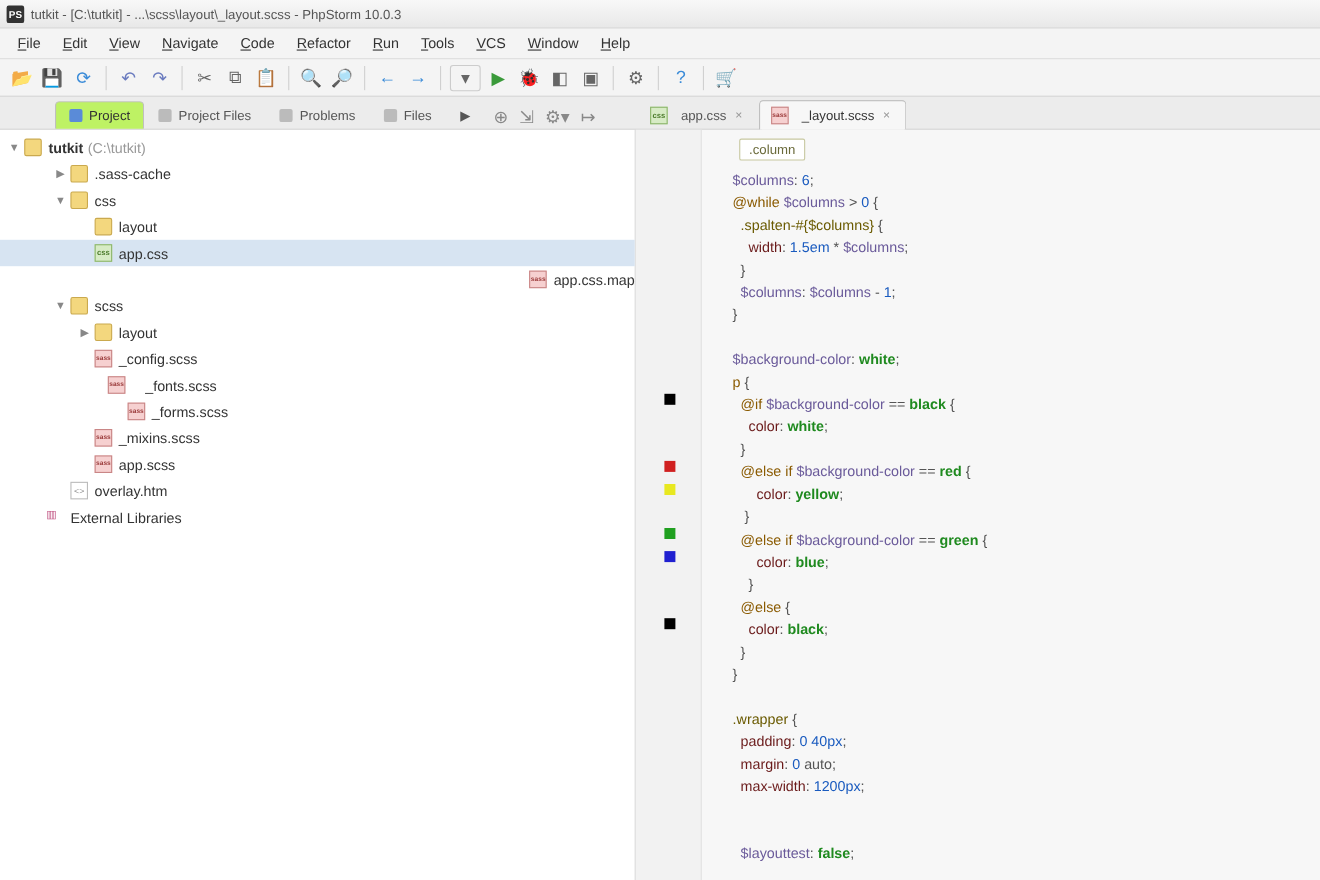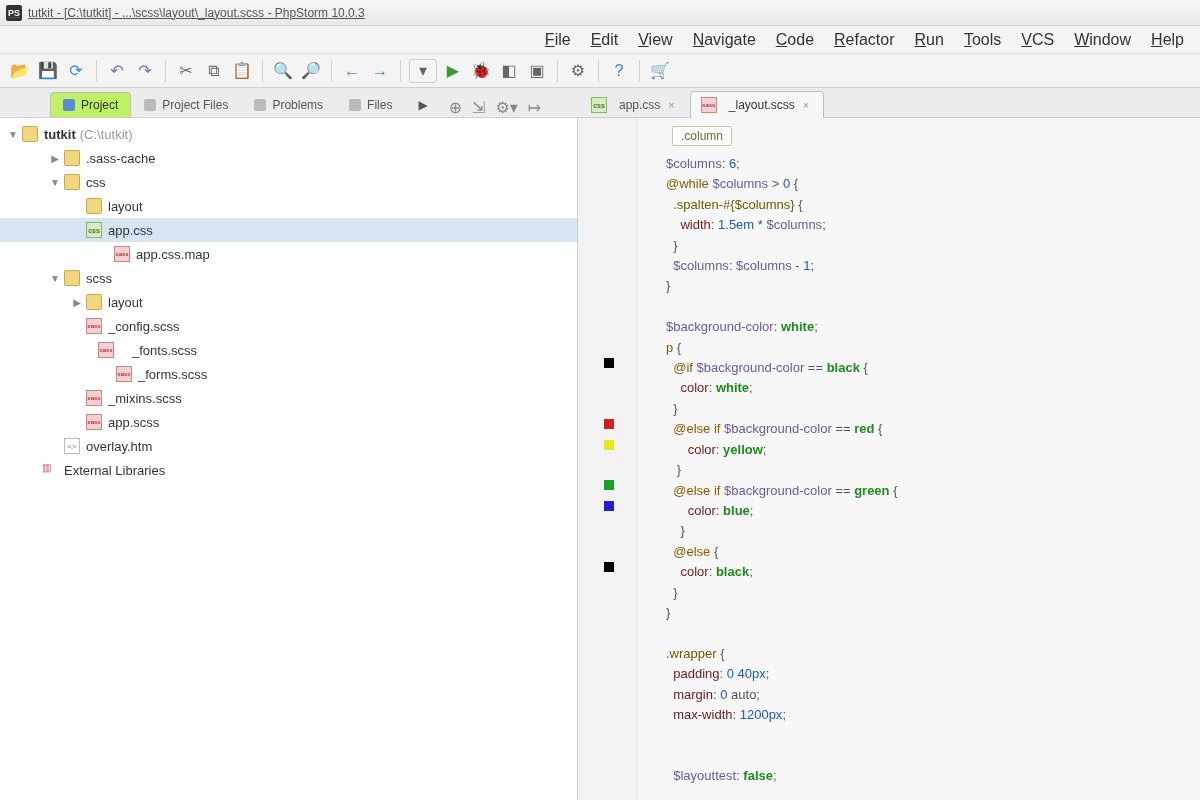--- a/index.html
+++ b/index.html
@@ -1,21 +1,21 @@
 <!DOCTYPE html>
 <html><head>
 <meta charset="utf-8">
 <style>
 * { margin: 0; padding: 0; box-sizing: border-box; font-family: "Segoe UI", Tahoma, sans-serif; }
 html, body { width: 1200px; height: 800px; overflow: hidden; background: #f0f0f0; }
 
-.titlebar { height: 26px; background: linear-gradient(#f8f8f8,#e8e8e8); border-bottom: 1px solid #cfcfcf; display: flex; align-items: center; padding: 0 6px; font-size: 12px; color: #555; text-decoration: underline; }
+.titlebar { height: 26px; background: linear-gradient(#f8f8f8,#e8e8e8); border-bottom: 1px solid #cfcfcf; display: flex; align-items: center; padding: 0 6px; font-size: 12px; color: #555; }
 .titlebar .app-icon { width: 16px; height: 16px; background: #333; color: #fff; font-size: 9px; font-weight: bold; display: inline-flex; align-items: center; justify-content: center; margin-right: 6px; border-radius: 2px; }
 
-.menubar { height: 28px; background: #f4f4f4; border-bottom: 1px solid #d8d8d8; display: flex; align-items: center; padding: 0 6px; font-size: 16px; color: #333; justify-content: flex-end; }
+.menubar { height: 28px; background: #f4f4f4; border-bottom: 1px solid #d8d8d8; display: flex; align-items: center; padding: 0 6px; font-size: 13px; color: #333; }
 .menubar .menu-item { padding: 4px 10px; cursor: pointer; }
 .menubar .menu-item .ul { text-decoration: underline; }
 
 .toolbar { height: 34px; background: #f4f4f4; border-bottom: 1px solid #d0d0d0; display: flex; align-items: center; padding: 0 8px; gap: 4px; }
 .tb-btn { width: 24px; height: 24px; display: inline-flex; align-items: center; justify-content: center; border-radius: 3px; cursor: pointer; color: #666; }
 .tb-sep { width: 1px; height: 22px; background: #d0d0d0; margin: 0 4px; }
 
 .tabrow { height: 30px; background: #ececec; border-bottom: 1px solid #cfcfcf; display: flex; align-items: flex-end; }
 .tw-tab { display: inline-flex; align-items: center; gap: 6px; padding: 5px 12px; font-size: 12px; color: #555; border: 1px solid transparent; border-bottom: none; cursor: pointer; position: relative; }
 .tw-tab.active { background: #bef264; border-color: #bfbfbf; border-radius: 4px 4px 0 0; color: #333; margin-left: 44px; }
@@ -170,21 +170,21 @@
         <div class="tree-row" style="padding-left: 70px;">
           <span class="arrow"></span>
           <span class="fico folder"></span>
           <span>layout</span>
         </div>
         <div class="tree-row selected" style="padding-left: 70px;">
           <span class="arrow"></span>
           <span class="fico cssf">css</span>
           <span>app.css</span>
         </div>
-        <div class="tree-row" style="padding-left: 98px;">
+        <div class="tree-row" style="padding-left: 98px; justify-content: flex-end;">
           <span class="arrow"></span>
           <span class="fico scssf">sass</span>
           <span>app.css.map</span>
         </div>
         <div class="tree-row" style="padding-left: 48px;">
           <span class="arrow">▼</span>
           <span class="fico folder"></span>
           <span>scss</span>
         </div>
         <div class="tree-row" style="padding-left: 70px;">

